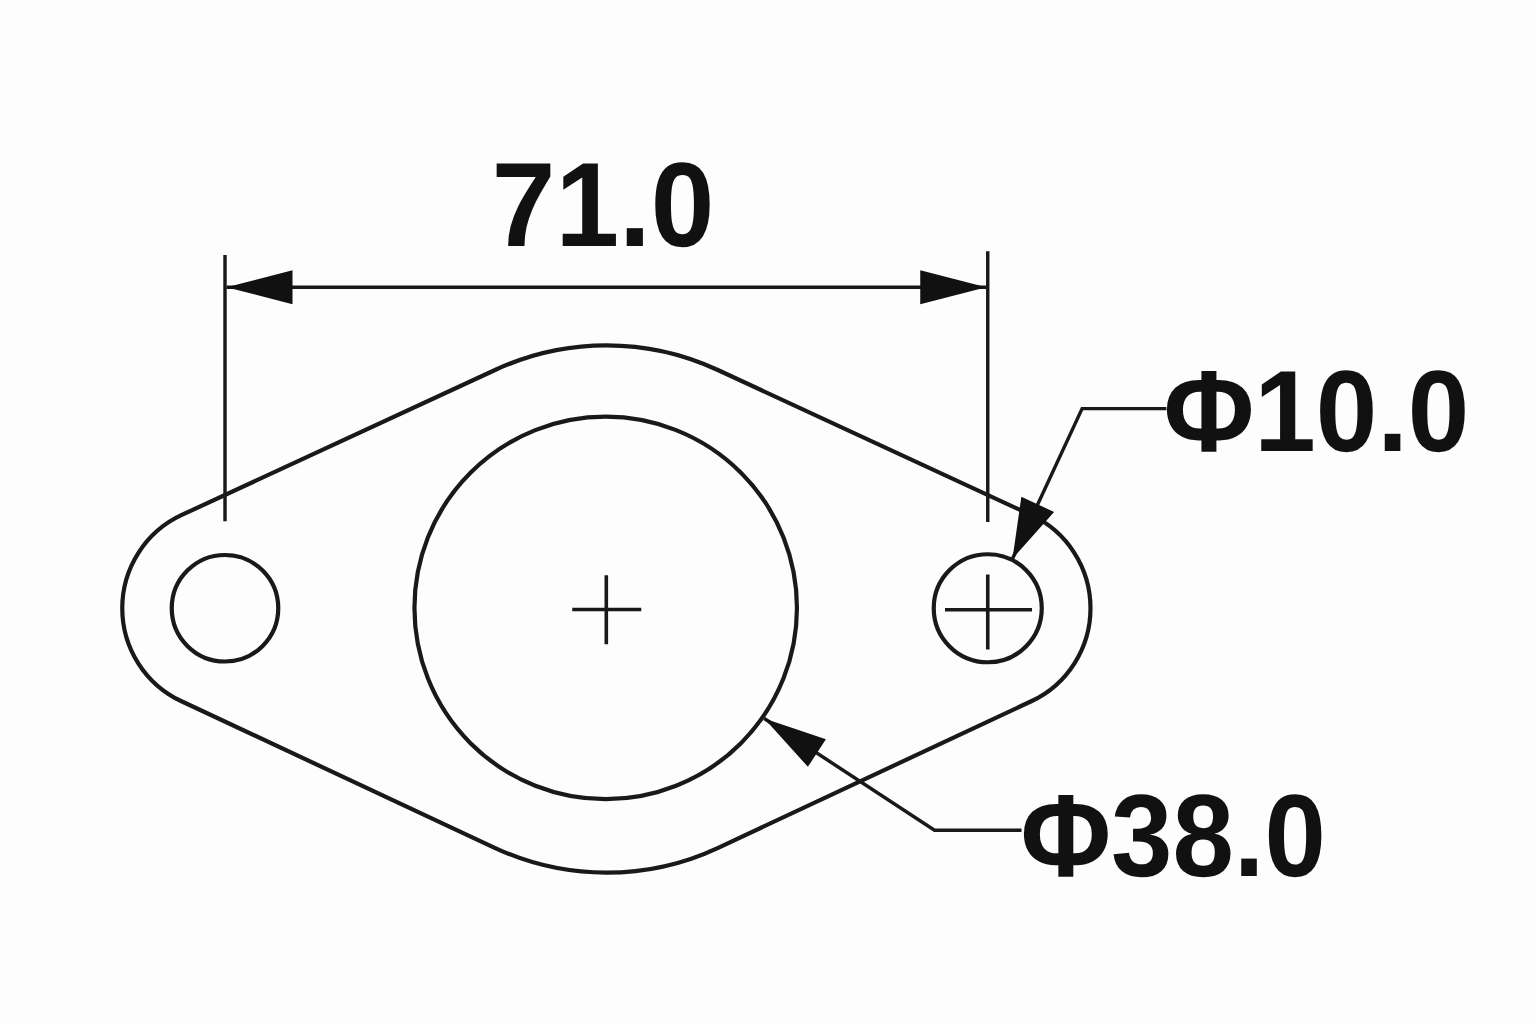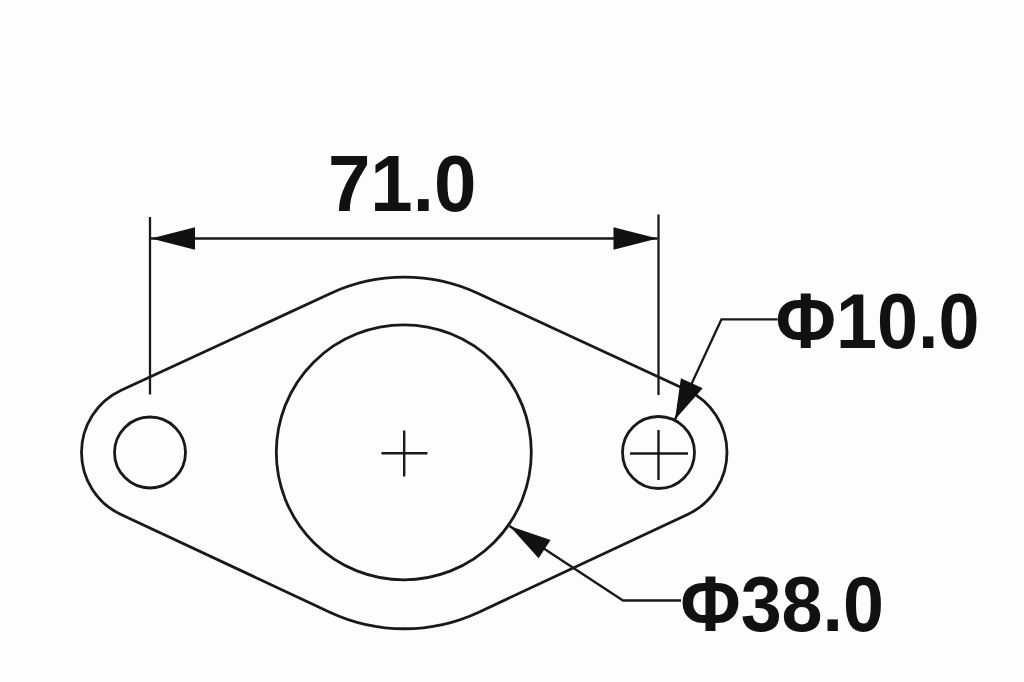--- a/index.html
+++ b/index.html
@@ -1,16 +1,16 @@
 <!DOCTYPE html>
 <html><head>
 <meta charset="utf-8">
 <style>
   html,body{margin:0;padding:0;background:#fdfdfd;}
-  .wrap{position:relative;width:1024px;height:596px;overflow:hidden;background:#fdfdfd;margin-top:47px;}
+  .wrap{position:relative;width:1024px;height:596px;overflow:hidden;background:#fdfdfd;}
   text{font-family:"Liberation Sans",sans-serif;font-weight:bold;fill:#111;}
 </style>
 </head>
 <body>
 <div class="wrap">
 <svg width="1024" height="682" viewBox="0 0 1024 682">
 
   <path d="M 330.4 246.5 L 121.2 343.3 A 68.5 68.5 0 0 0 121.0 467.5 L 329.8 565.2 A 175.8 175.8 0 0 0 478.8 565.2 L 687.5 467.5 A 68.5 68.5 0 0 0 687.3 343.3 L 478.2 246.5 A 175.8 175.8 0 0 0 330.4 246.5 Z" fill="none" stroke="#191919" stroke-width="2.8"></path>
 
   <circle cx="403.8" cy="405.3" r="127.5" fill="none" stroke="#191919" stroke-width="2.8"></circle>

